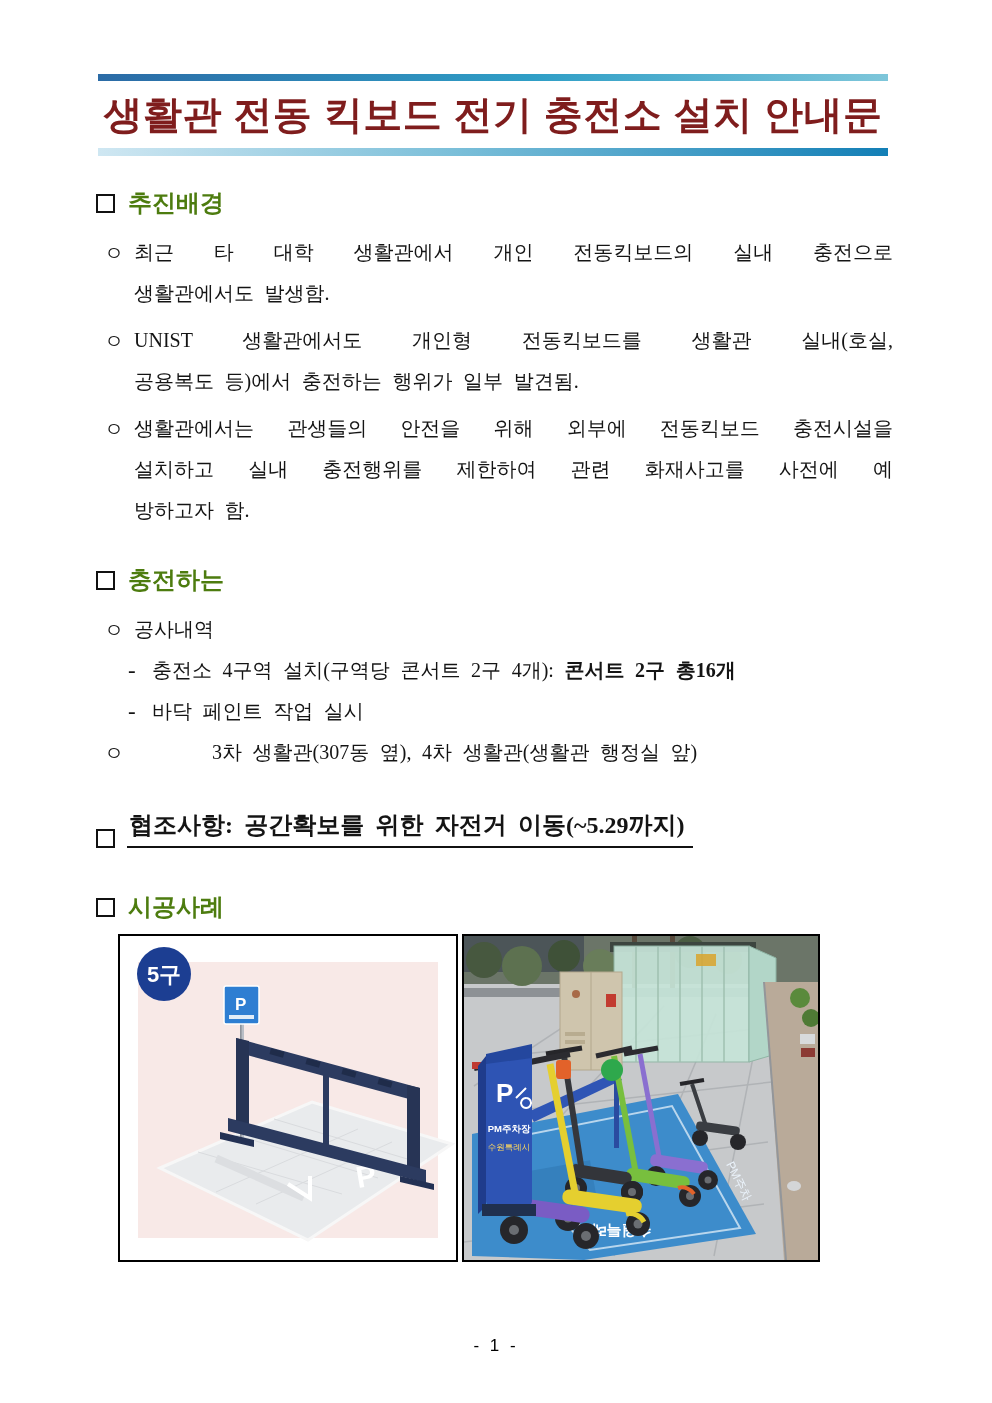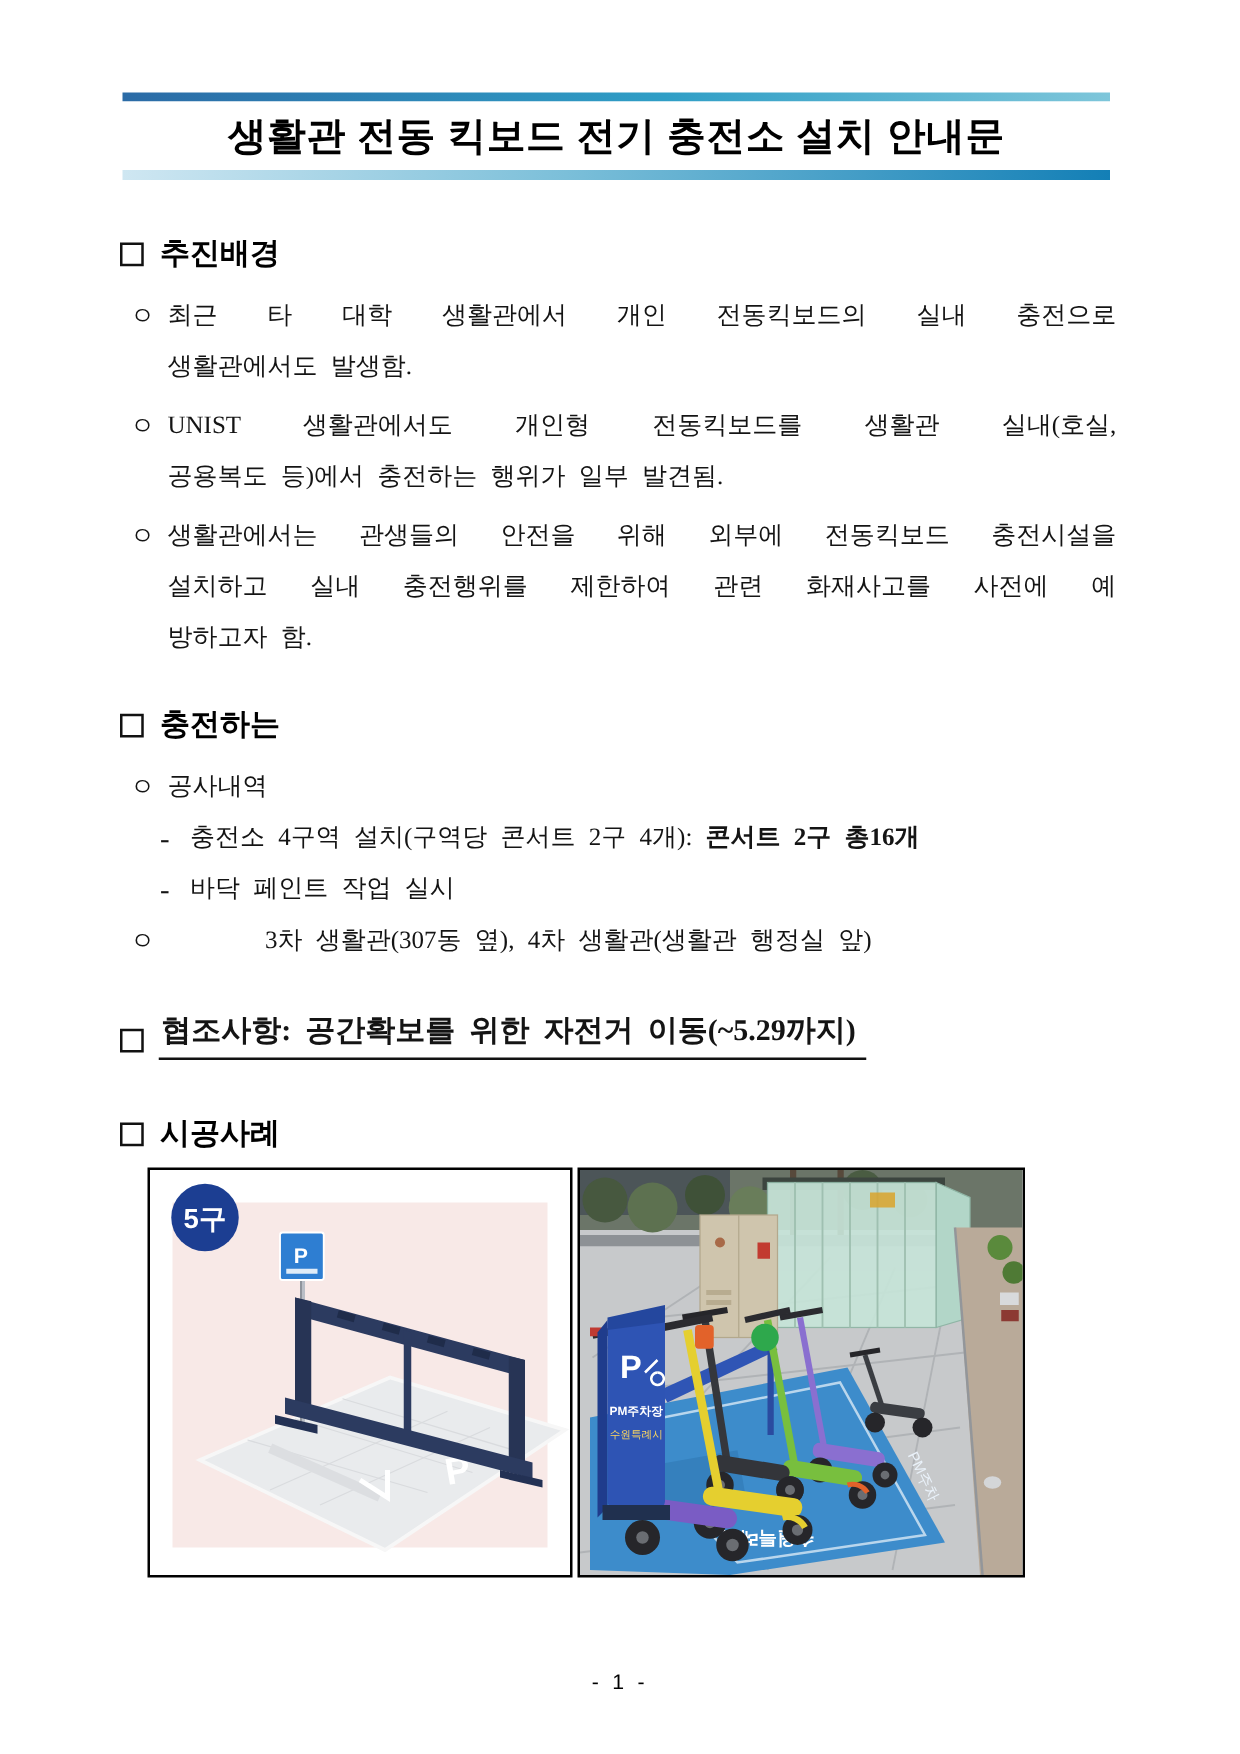--- a/index.html
+++ b/index.html
@@ -4,40 +4,40 @@
 <style>
   html,body{margin:0;padding:0;background:#ffffff;}
   .page{
     position:relative;width:992px;height:1403px;background:#ffffff;overflow:hidden;
     font-family:"Liberation Serif","DejaVu Serif",serif;color:#141414;
   }
   
   .title-wrap{position:absolute;left:98px;top:74px;width:790px;}
   .bar-top{height:7px;background:linear-gradient(90deg,#2b6ba6 0%,#2f9ec6 55%,#7ec6da 100%);}
   .doc-title{
-    margin:7px 0 6px;text-align:center;color:#000000;
-    font-family:"Liberation Sans","DejaVu Sans",sans-serif;font-weight:800;font-size:31px;letter-spacing:.5px;
+    margin:7px 0 6px;text-align:center;color:#7f1d1d;
+    font-family:"Liberation Sans","DejaVu Sans",sans-serif;font-weight:800;font-size:39px;letter-spacing:.5px;
     white-space:nowrap;
   }
   .bar-bottom{height:8px;background:linear-gradient(90deg,#cfe7f2 0%,#7bbfd9 45%,#137fb6 100%);}
   
   .content{position:absolute;left:96px;top:188px;width:797px;}
-  .section-h{display:flex;align-items:center;gap:13px;font-size:24px;font-weight:700;line-height:30px;color:#000000;}
+  .section-h{display:flex;align-items:center;gap:13px;font-size:24px;font-weight:700;line-height:30px;color:#4d7c0f;}
   .sq{width:15px;height:15px;border:2px solid #111;display:inline-block;flex:0 0 auto;}
   .line{font-size:20px;line-height:41px;word-spacing:.28em;}
   .jline{text-align:justify;text-align-last:justify;}
   .b-item{position:relative;padding-left:38px;}
   .b-item .mk{position:absolute;left:8px;top:1px;font-size:20px;line-height:41px;}
   .dash-item{position:relative;padding-left:56px;}
   .dash-item .mk{position:absolute;left:32px;top:0;font-size:23px;line-height:41px;}
   .mt14{margin-top:14px;}.mt6{margin-top:6px;}
   .sec-details{margin-top:34px;}
   .loc-line2{padding-left:78px;}
   .bold{font-weight:700;}
-  .coop{margin-top:36px;display:flex;align-items:center;gap:12px;font-size:24px;font-weight:700;line-height:32px;}
+  .coop{margin-top:36px;display:flex;align-items:flex-end;gap:12px;font-size:24px;font-weight:700;line-height:32px;}
   .coop .sq{margin-top:7px;}
   .coop-text{border-bottom:2px solid #111;padding:0 8px 5px 2px;word-spacing:.22em;white-space:nowrap;}
   .sec-examples{margin-top:44px;}
   .figures{display:flex;gap:4px;margin-top:12px;margin-left:22px;}
   .fig{border:2px solid #000;background:#fff;line-height:0;}
   
   .pageno{
     position:absolute;left:0;right:0;top:1336px;text-align:center;color:#000;
     font-family:"Liberation Sans","DejaVu Sans",sans-serif;font-size:17px;letter-spacing:3px;
   }

